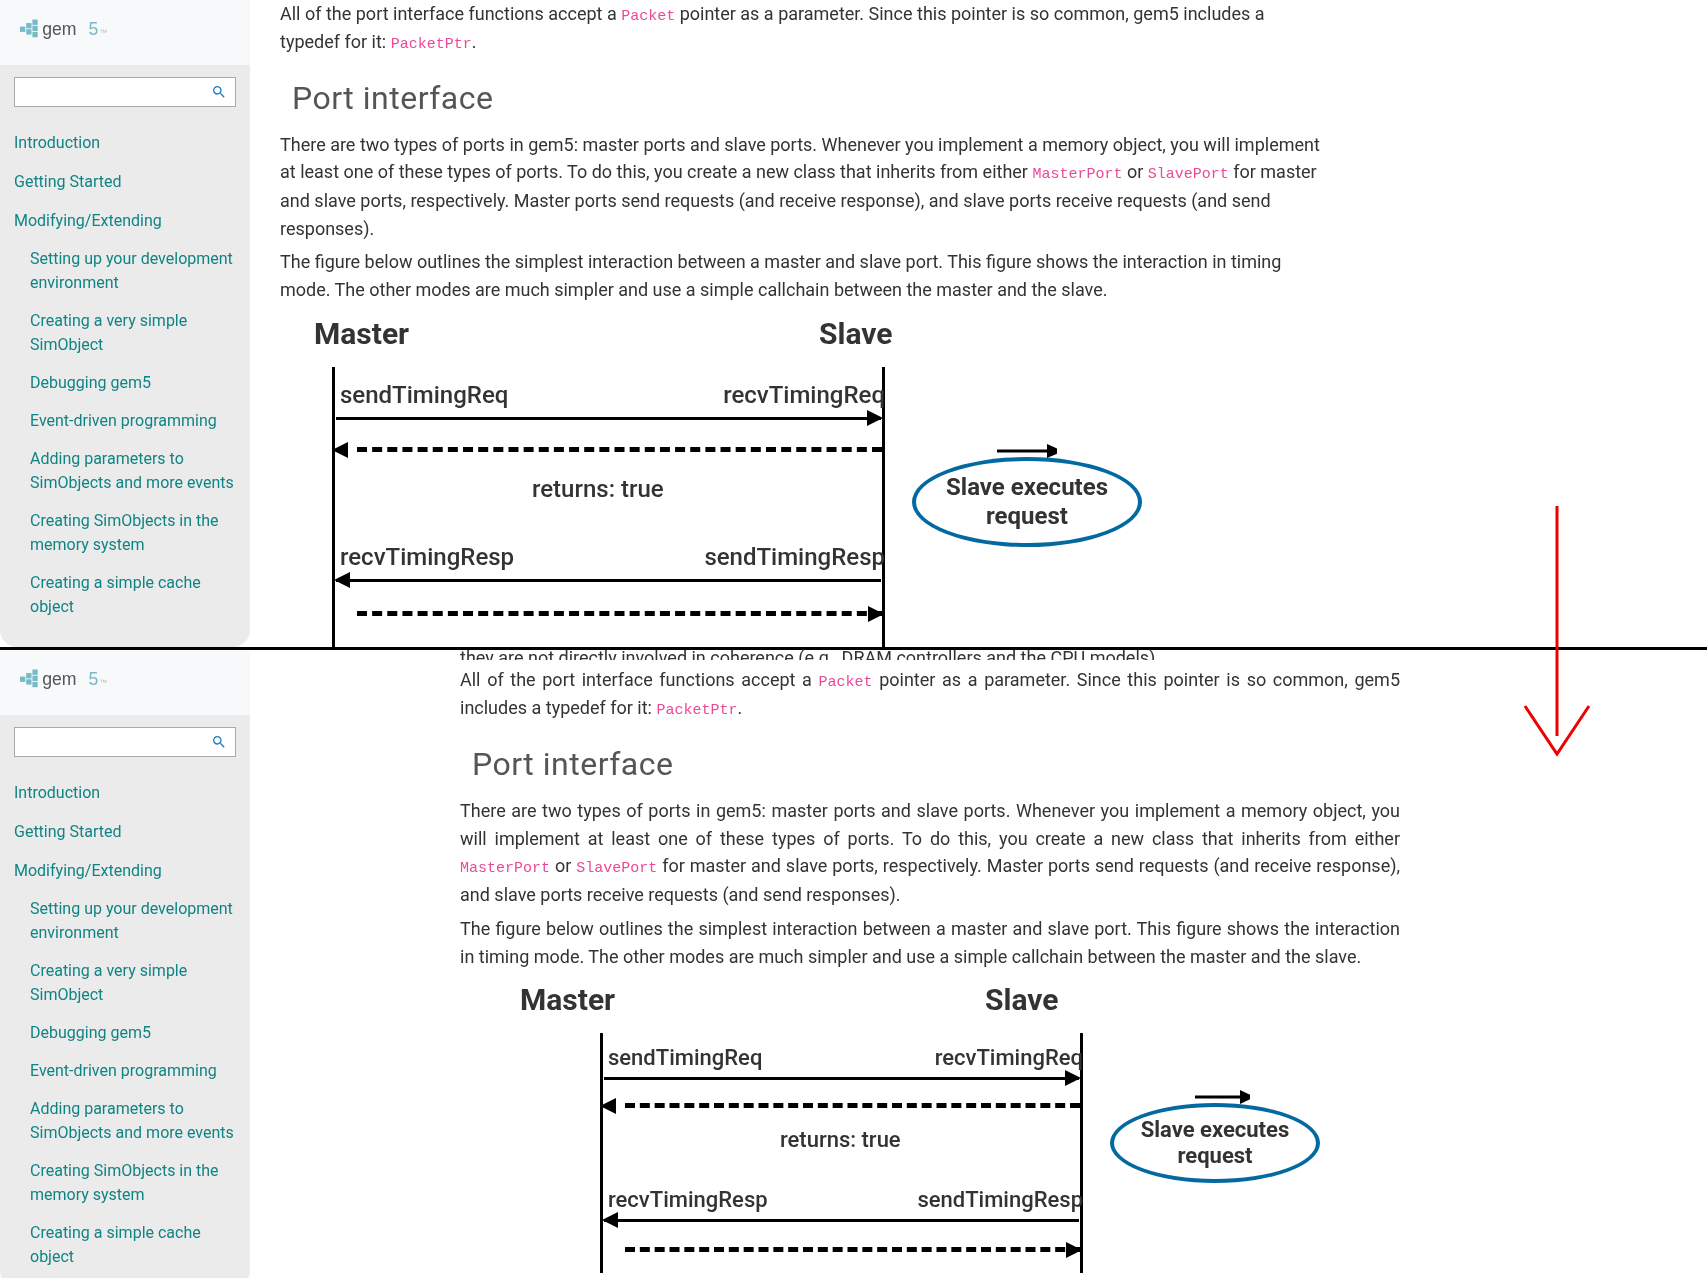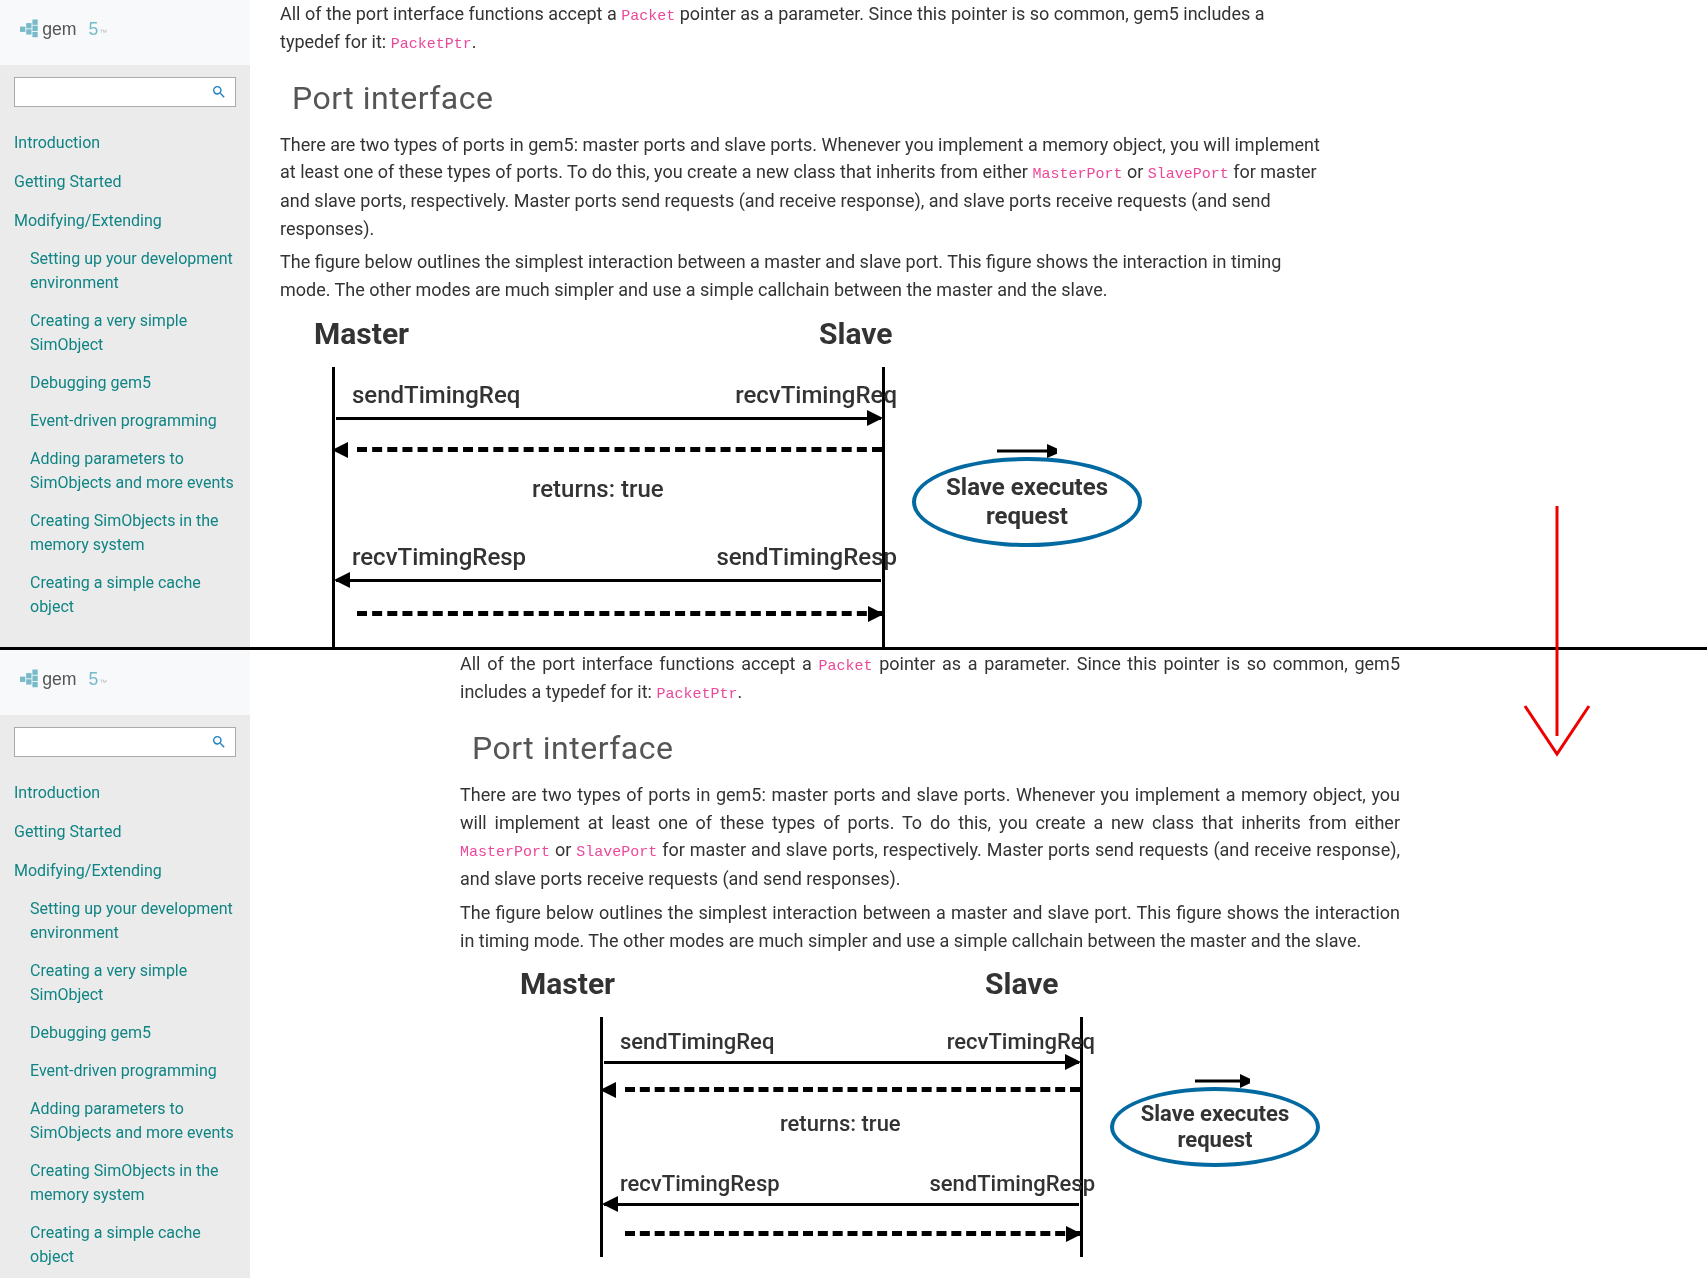--- a/index.html
+++ b/index.html
@@ -18,20 +18,21 @@
     }
     .view {
       display: flex;
       position: relative;
     }
     .sidebar {
       width: 250px;
       min-width: 250px;
       background: #ebebeb;
       min-height: 638px;
+      border-radius: 17px;
     }
     .sidebar-header {
       background: #f7f9fb;
       padding: 16px 20px 18px;
     }
     .logo {
       width: 115px;
       height: auto;
     }
     .search-container {
@@ -142,21 +143,21 @@
       width: 3px;
       background: #000;
       top: 0;
       bottom: 0;
     }
     .vl.left { left: 0; }
     .vl.right { left: 550px; }
     .timing-block.narrow .vl.right { left: 480px; }
     .arrow-row {
       position: absolute;
-      left: 20px;
+      left: 8px;
       width: 545px;
       display: flex;
       justify-content: space-between;
       font-size: 24px;
       font-weight: 500;
     }
     .timing-block.narrow .arrow-row { width: 475px; font-size: 22px; }
     .arrow-line {
       position: absolute;
       left: 4px;
@@ -388,20 +389,21 @@
         <div class="nav-item">Creating a very simple SimObject</div>
         <div class="nav-item">Debugging gem5</div>
         <div class="nav-item">Event-driven programming</div>
         <div class="nav-item">Adding parameters to SimObjects and more events</div>
         <div class="nav-item active">Creating SimObjects in the memory system</div>
         <div class="nav-item">Creating a simple cache object</div>
       </nav>
     </div>
 
     <div class="content justified">
+      <p class="cutoff-text">they are not directly involved in coherence (e.g., DRAM controllers and the CPU models).</p>
       <p class="body-text">
         <span>All of the port interface functions accept a </span><span class="code-inline">Packet</span><span> pointer as a parameter. Since this pointer is so common, gem5 includes a typedef for it: </span><span class="code-inline">PacketPtr</span><span>.</span>
       </p>
       <h2 class="section-title">Port interface</h2>
       <p class="body-text">
         <span>There are two types of ports in gem5: master ports and slave ports. Whenever you implement a memory object, you will implement at least one of these types of ports. To do this, you create a new class that inherits from either </span><span class="code-inline">MasterPort</span><span> or </span><span class="code-inline">SlavePort</span><span> for master and slave ports, respectively. Master ports send requests (and receive response), and slave ports receive requests (and send responses).</span>
       </p>
       <p class="body-text">The figure below outlines the simplest interaction between a master and slave port. This figure shows the interaction in timing mode. The other modes are much simpler and use a simple callchain between the master and the slave.</p>
 
       <div class="diagram">

